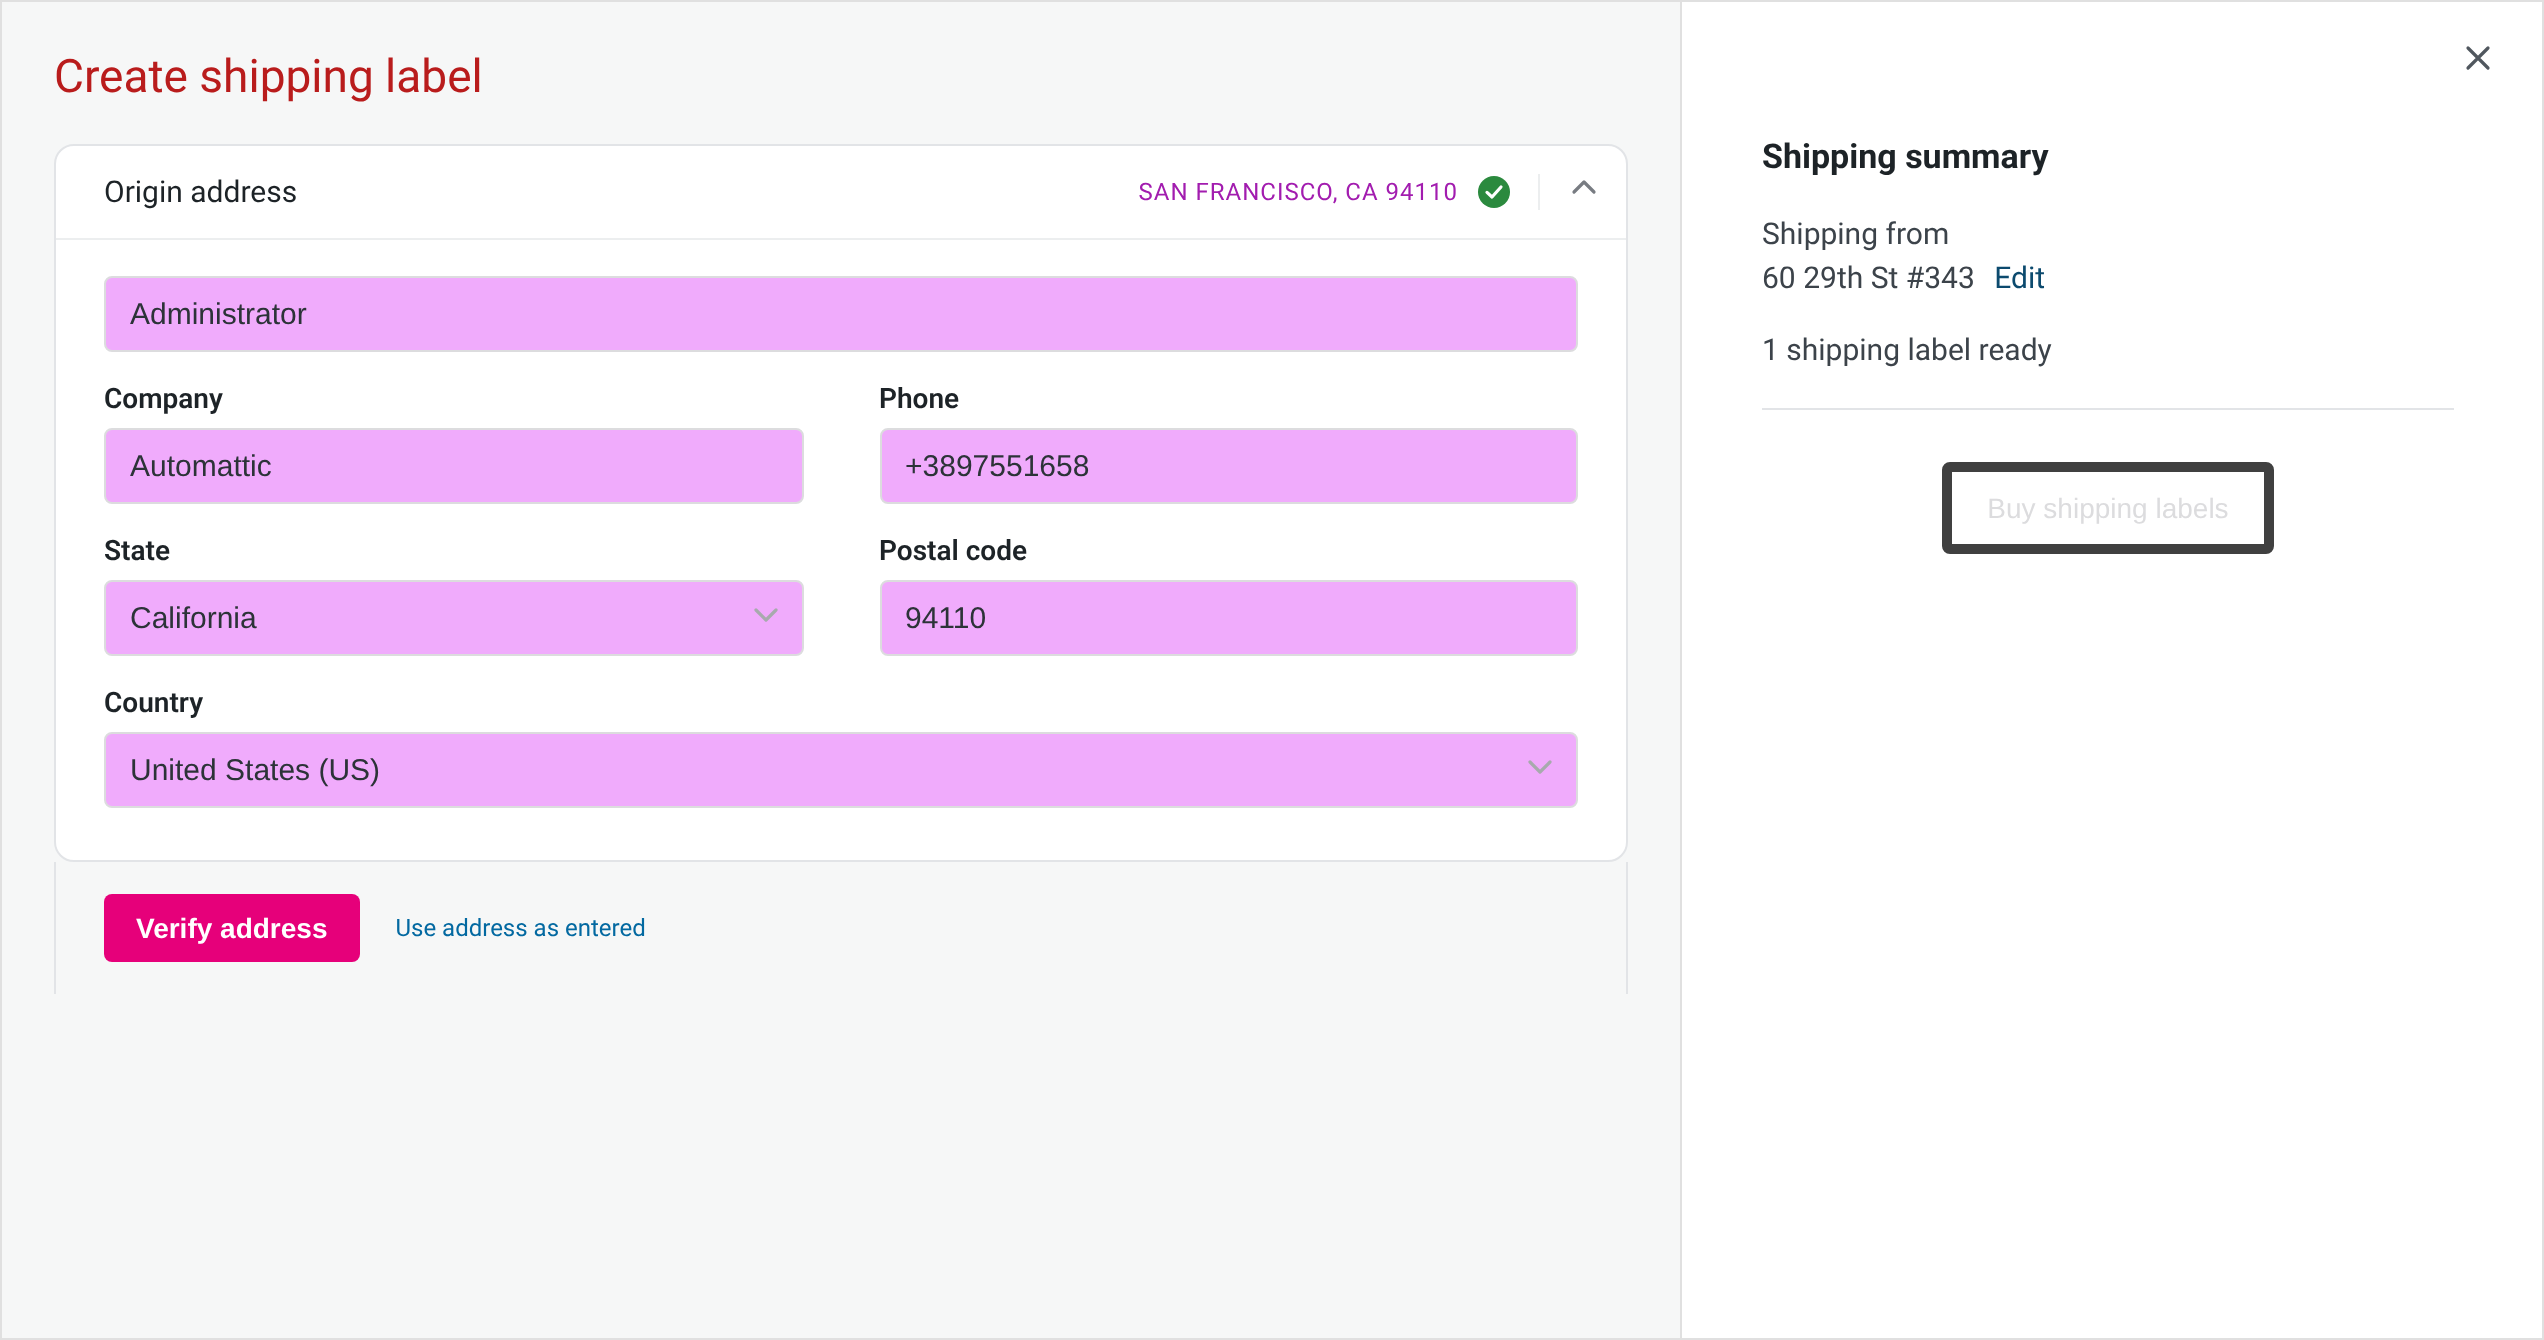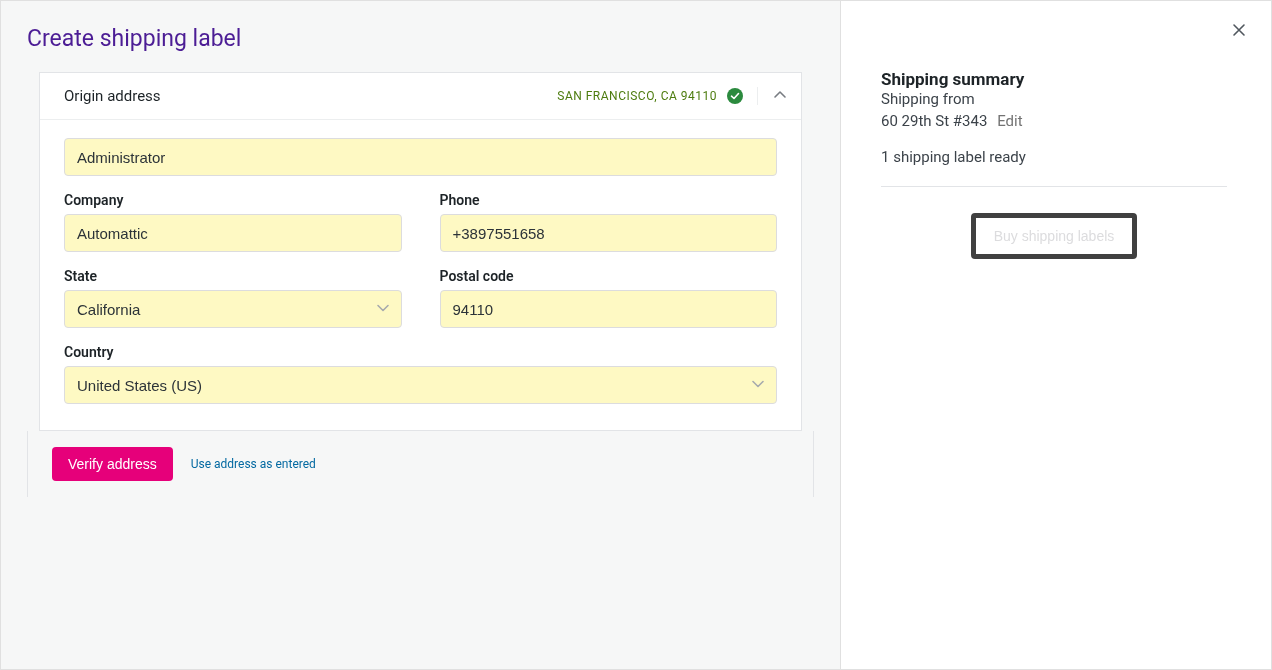--- a/index.html
+++ b/index.html
@@ -26,45 +26,45 @@
   }
   .sidebar {
     width: 430px;
     background: #fff;
     padding: 24px 44px 24px 40px;
     position: relative;
   }
   .page-title {
     font-size: 23px;
     font-weight: 400;
-    color: #4c1d95;
+    color: #b91c1c;
     padding: 24px 26px 20px 26px;
   }
   .card {
-    margin: 0 38px;
+    margin: 0 26px;
     background: #fff;
     border: 1px solid #e2e4e7;
-    border-radius: 0;
+    border-radius: 10px;
   }
   .card-header {
     display: flex;
     align-items: center;
     padding: 14px 0 14px 24px;
     border-bottom: 1px solid #eceeef;
   }
   .card-header-title {
     font-size: 15px;
     color: #1d2327;
     font-weight: 400;
     flex: 1;
   }
   .card-header-summary {
     font-size: 12px;
     letter-spacing: 0.5px;
-    color: #4d7c0f;
+    color: #a21caf;
     margin-right: 10px;
   }
   .check-badge {
     width: 16px;
     height: 16px;
     display: inline-flex;
     align-items: center;
     justify-content: center;
     margin-right: 14px;
   }
@@ -88,21 +88,21 @@
     display:block;
   }
   .text-input, .select-input {
     width: 100%;
     height: 38px;
     border: 1px solid #dcdcde;
     border-radius: 4px;
     padding: 0 12px;
     font-size: 15px;
     color: #2c3338;
-    background:#fef9c3;
+    background:#f0abfc;
   }
   .select-wrap {
     position: relative;
   }
   .select-caret, .select-caret-country {
     position:absolute;
     right:12px;
     top:50%;
     transform:translateY(-50%);
     pointer-events:none;
@@ -120,21 +120,21 @@
     align-items:center;
     gap:18px;
   }
   .btn-primary {
     background:#e6007a;
     color:#fff;
     border:none;
     border-radius:4px;
     padding:9px 16px;
     font-size:14px;
-    font-weight:400;
+    font-weight:700;
     cursor:pointer;
   }
   .link-secondary {
     color:#0369a1;
     font-size:12px;
     cursor:pointer;
   }
   .close-btn {
     position:absolute;
     top:18px;
@@ -145,29 +145,30 @@
     align-items:center;
     justify-content:center;
     cursor:pointer;
     color:#50575e;
   }
   .summary-title {
     font-size:17px;
     font-weight:700;
     color:#1d2327;
     margin-top: 44px;
+    margin-bottom: 18px;
   }
   .summary-block {
     font-size:15px;
     color:#3c434a;
     line-height:1.45;
     margin-bottom:14px;
   }
   .summary-edit {
-    color:#737373;
+    color:#0c4a6e;
     margin-left:6px;
     cursor:pointer;
   }
   .summary-divider {
     border:none;
     border-top:1px solid #e2e4e7;
     margin:18px 0 26px 0;
   }
   .buy-btn {
     display:block;

